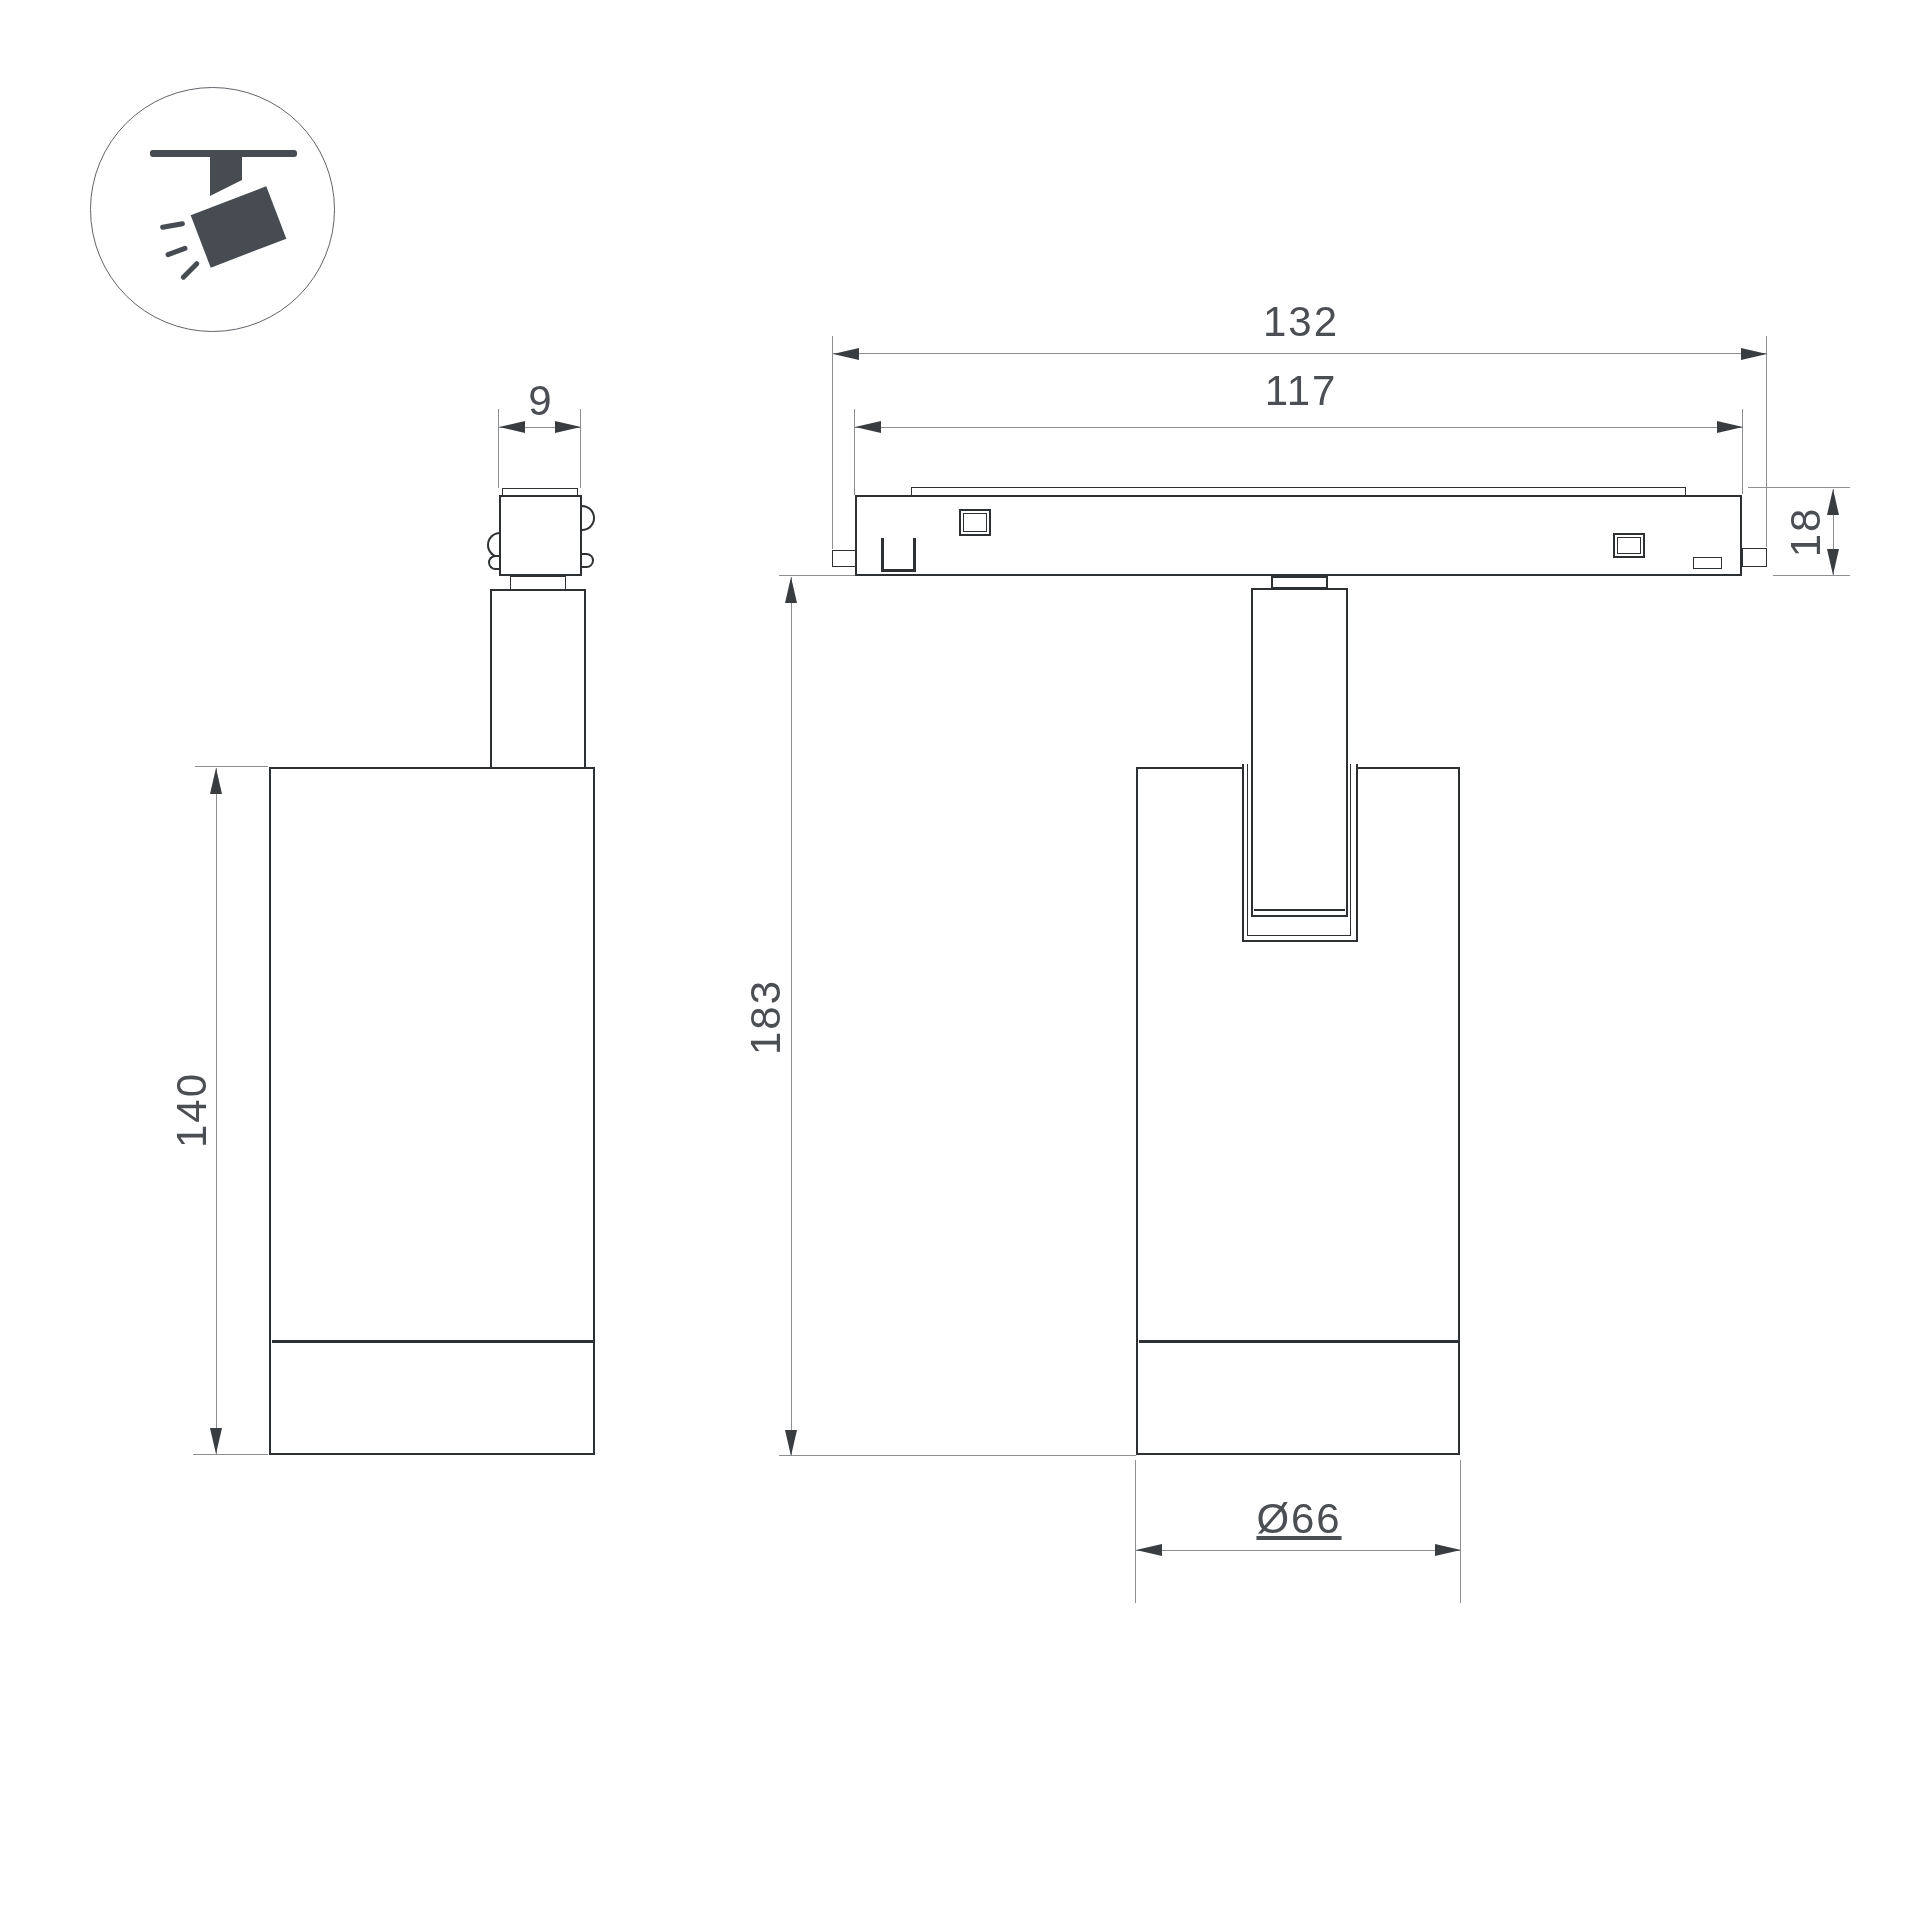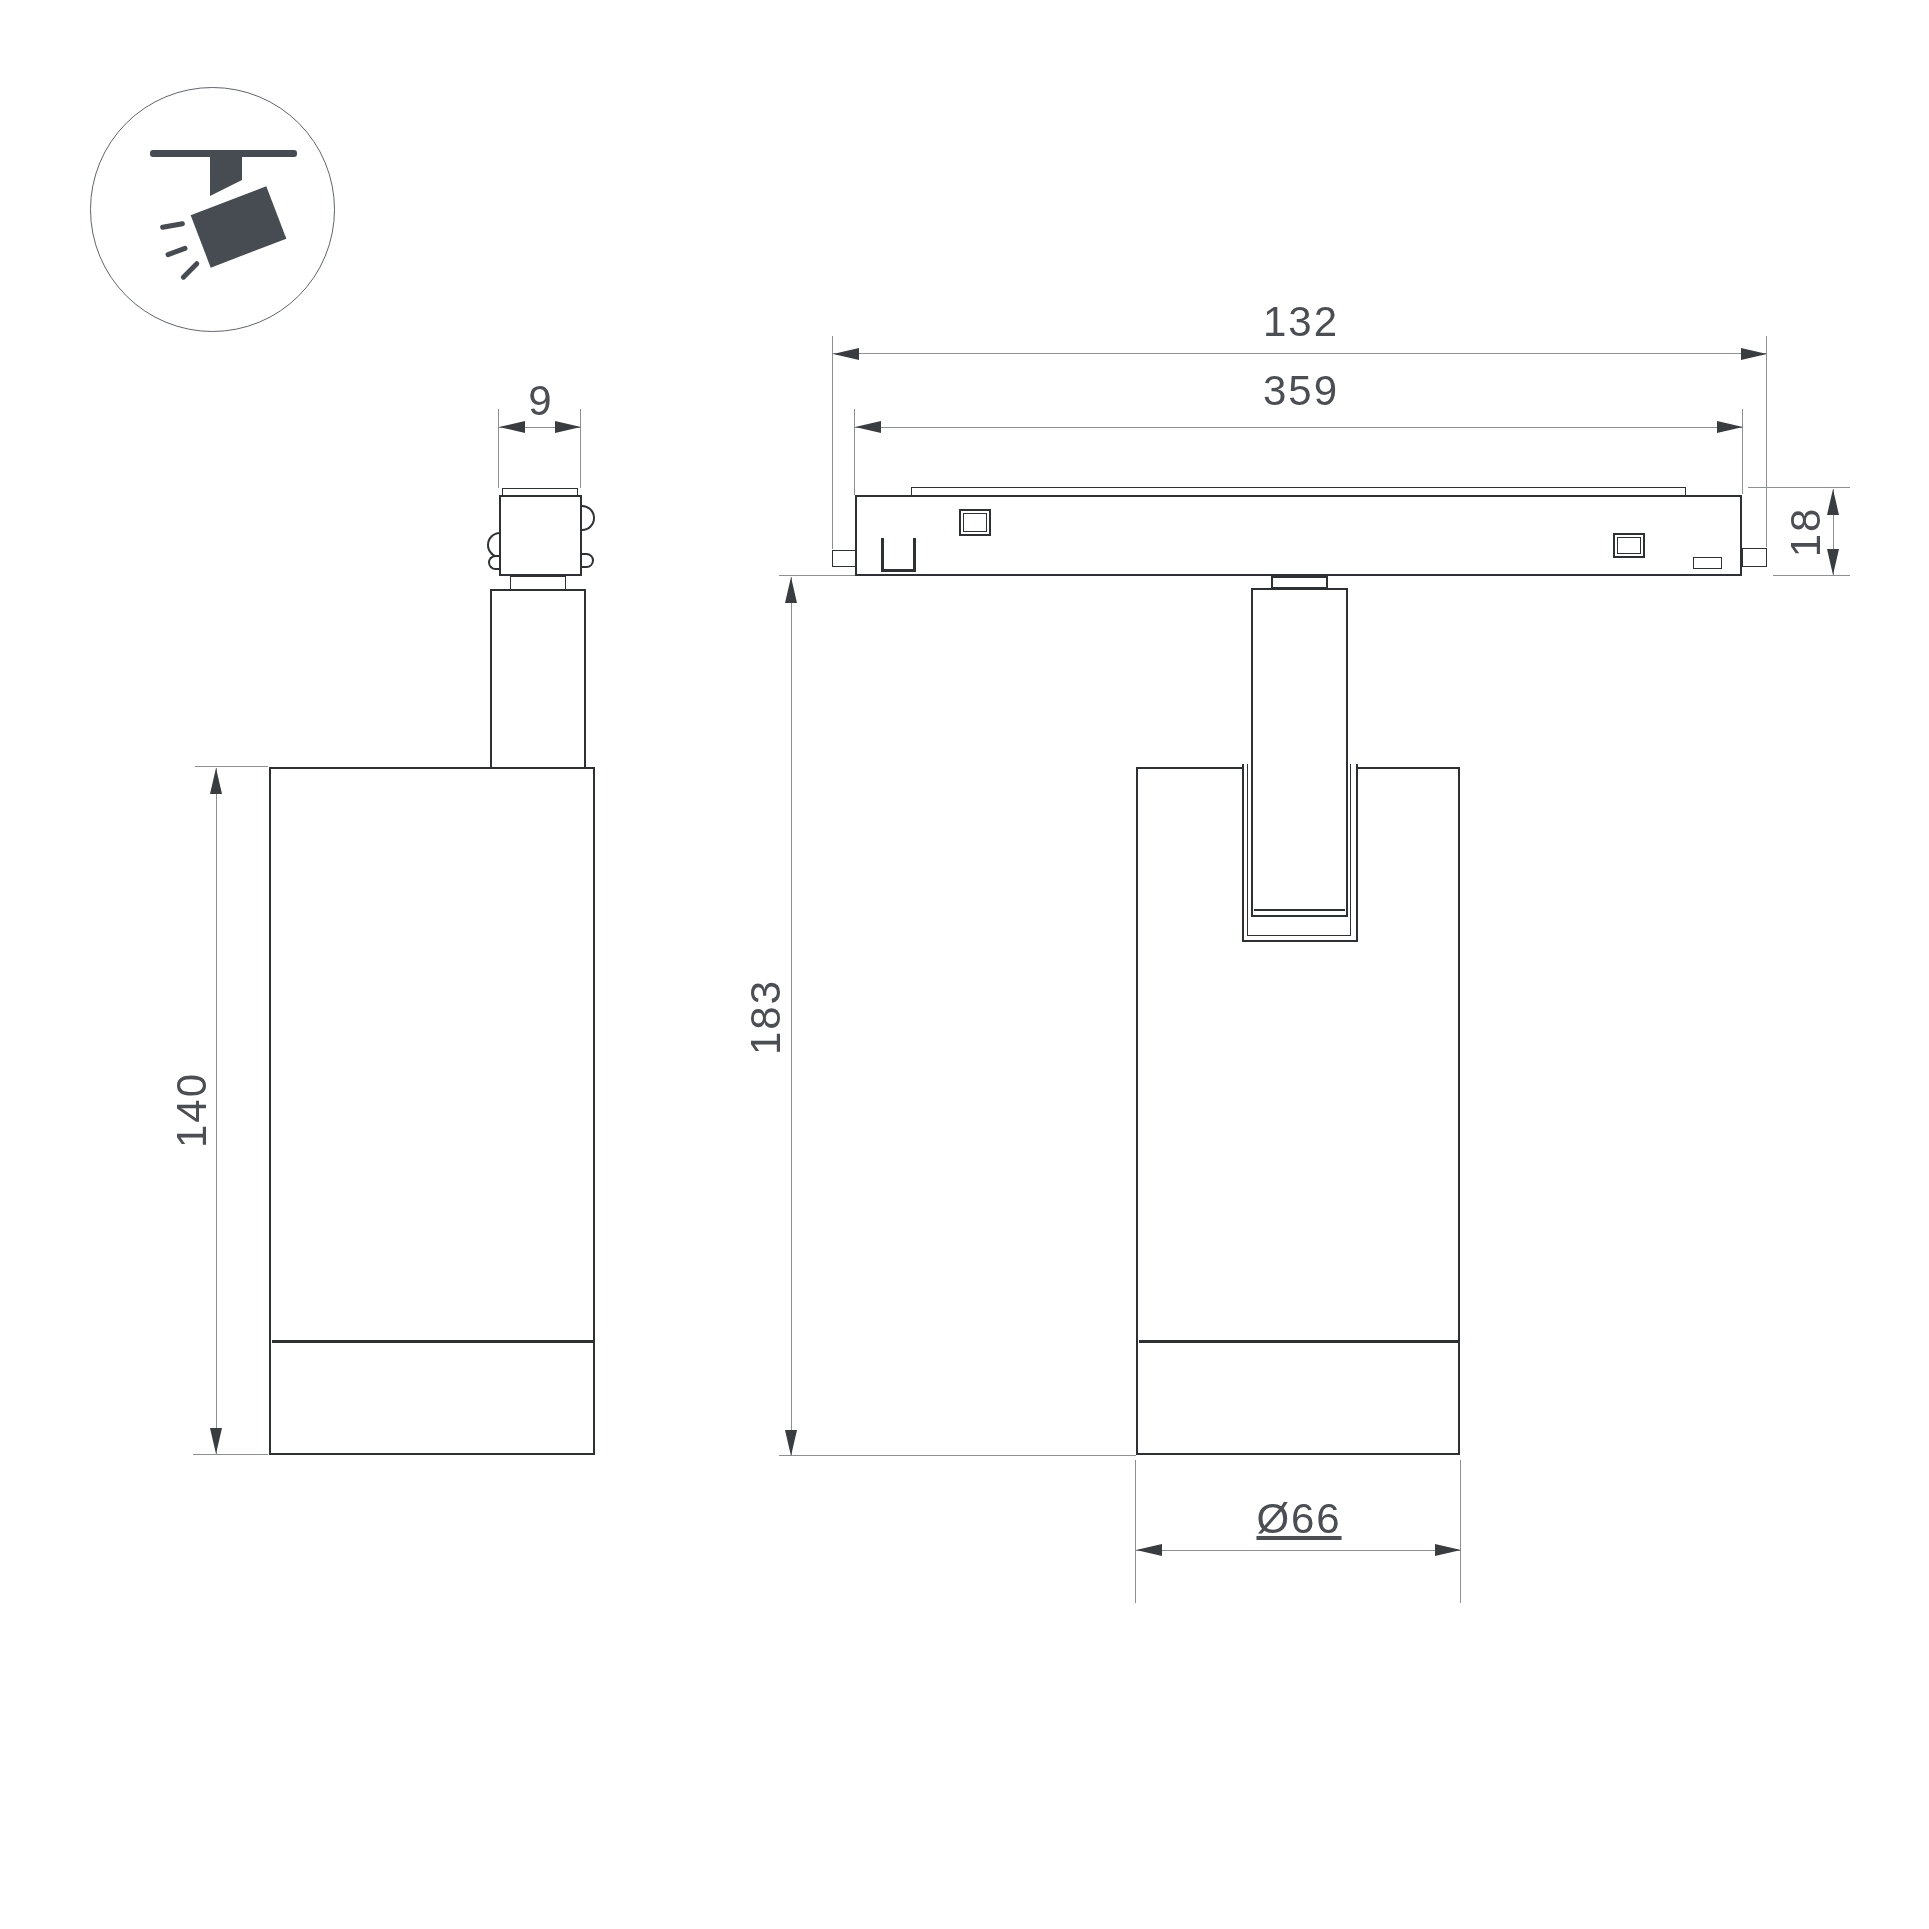--- a/index.html
+++ b/index.html
@@ -124,21 +124,21 @@
     <div class="dln" style="left:833px;top:353px;width:934px;height:1.4px;"></div>
     <div class="ar l" style="left:833px;top:348px;"></div>
     <div class="ar r" style="left:1741px;top:348px;"></div>
     <div class="lbl" style="left:1301px;top:322px;">132</div>
 
     <div class="dln" style="left:854px;top:409px;width:1.4px;height:86px;"></div>
     <div class="dln" style="left:1742px;top:409px;width:1.4px;height:85px;"></div>
     <div class="dln" style="left:855px;top:427px;width:887px;height:1.4px;"></div>
     <div class="ar l" style="left:855px;top:421px;"></div>
     <div class="ar r" style="left:1717px;top:421px;"></div>
-    <div class="lbl" style="left:1301px;top:391px;">359</div>
+    <div class="lbl" style="left:1301px;top:391px;">117</div>
 
     <div class="dln" style="left:1748px;top:487px;width:102px;height:1.4px;"></div>
     <div class="dln" style="left:1773px;top:575px;width:77px;height:1.4px;"></div>
     <div class="dln" style="left:1833px;top:489px;width:1.4px;height:87px;"></div>
     <div class="ar u" style="left:1827px;top:489px;"></div>
     <div class="ar d" style="left:1827px;top:549px;"></div>
     <div class="lbl v" style="left:1806px;top:532px;">18</div>
 
     <div class="dln" style="left:779px;top:575px;width:76px;height:1.4px;"></div>
     <div class="dln" style="left:779px;top:1455px;width:357px;height:1.4px;"></div>

